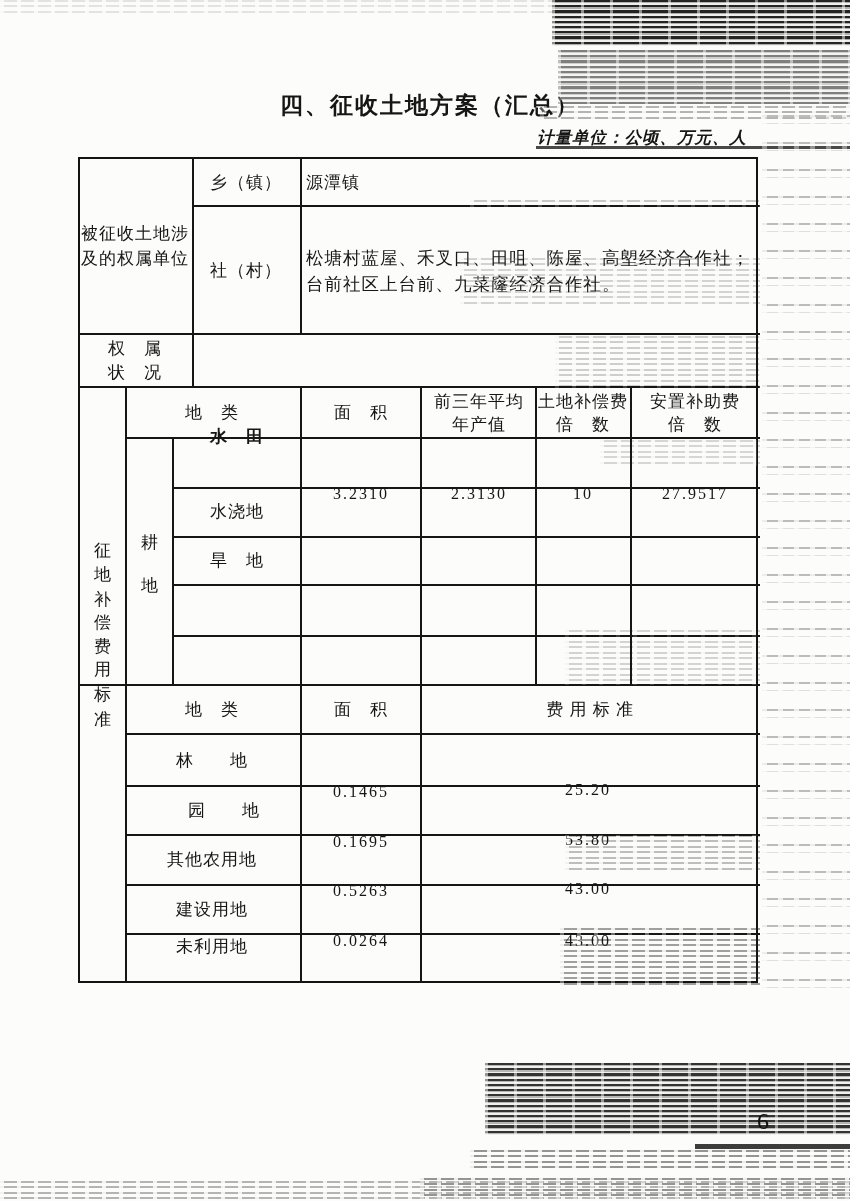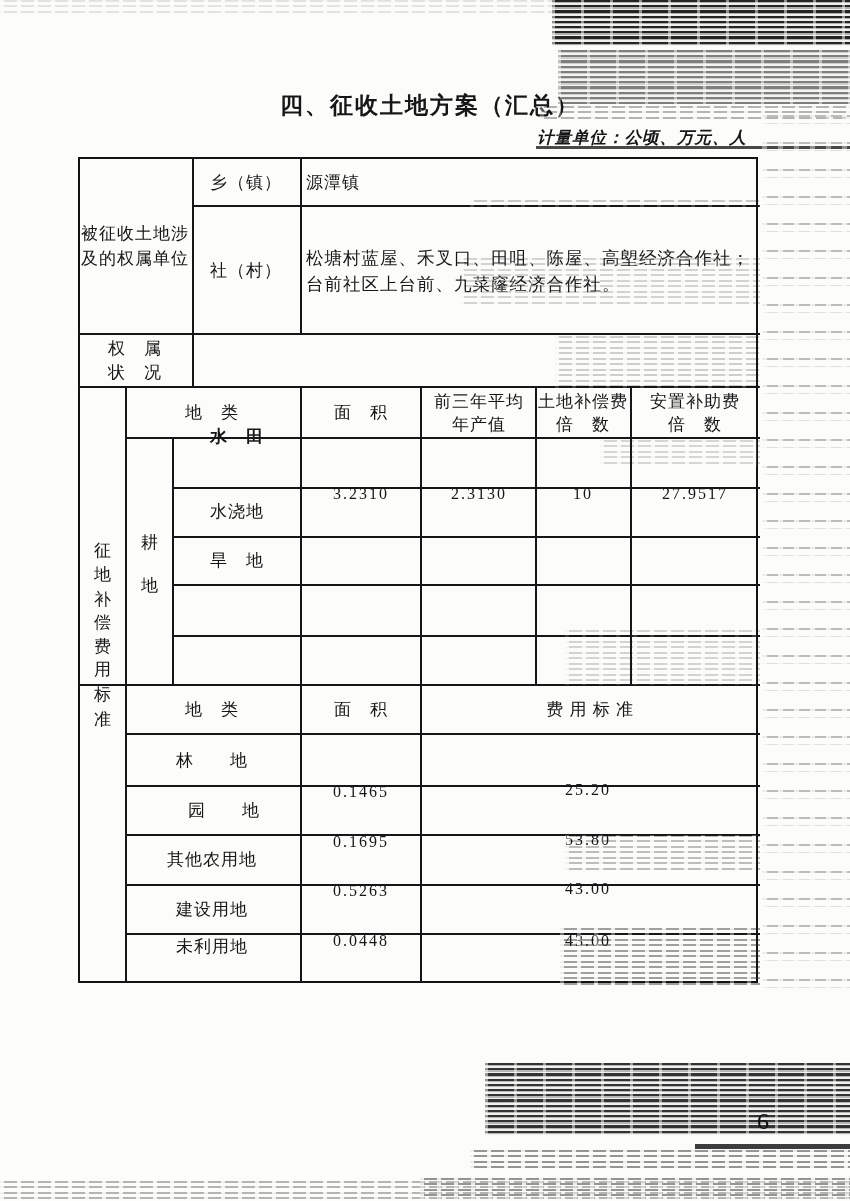--- a/index.html
+++ b/index.html
@@ -109,21 +109,21 @@
   <div class="ctr" style="left:212px;top:760px;">林　　地</div>
   <div class="ctr num" style="left:361px;top:760px;">0.1465</div>
   <div class="ctr num" style="left:588px;top:758px;">25.20</div>
   <div class="ctr" style="left:212px;top:810px;margin-left:12px;">园　　地</div>
   <div class="ctr num" style="left:361px;top:810px;">0.1695</div>
   <div class="ctr num" style="left:588px;top:808px;">53.80</div>
   <div class="ctr" style="left:212px;top:859px;">其他农用地</div>
   <div class="ctr num" style="left:361px;top:859px;">0.5263</div>
   <div class="ctr num" style="left:588px;top:857px;">43.00</div>
   <div class="ctr" style="left:212px;top:909px;">建设用地</div>
-  <div class="ctr num" style="left:361px;top:909px;">0.0448</div>
+  <div class="ctr num" style="left:361px;top:909px;">0.0264</div>
   <div class="ctr num" style="left:588px;top:909px;">43.00</div>
   <div class="ctr" style="left:212px;top:946px;">未利用地</div>
 
   <div class="pgnum">6</div>
 
   <div class="noise dense" style="left:552px;top:0;width:298px;height:46px;opacity:.95;"></div>
   <div class="noise dense" style="left:558px;top:50px;width:292px;height:54px;opacity:.55;"></div>
   <div class="noise streak" style="left:0;top:0;width:552px;height:13px;opacity:.12;"></div>
   <div class="noise streak" style="left:540px;top:106px;width:310px;height:14px;opacity:.35;"></div>
   <div class="noise rmargin" style="left:762px;top:115px;width:88px;height:878px;opacity:.55;"></div>

